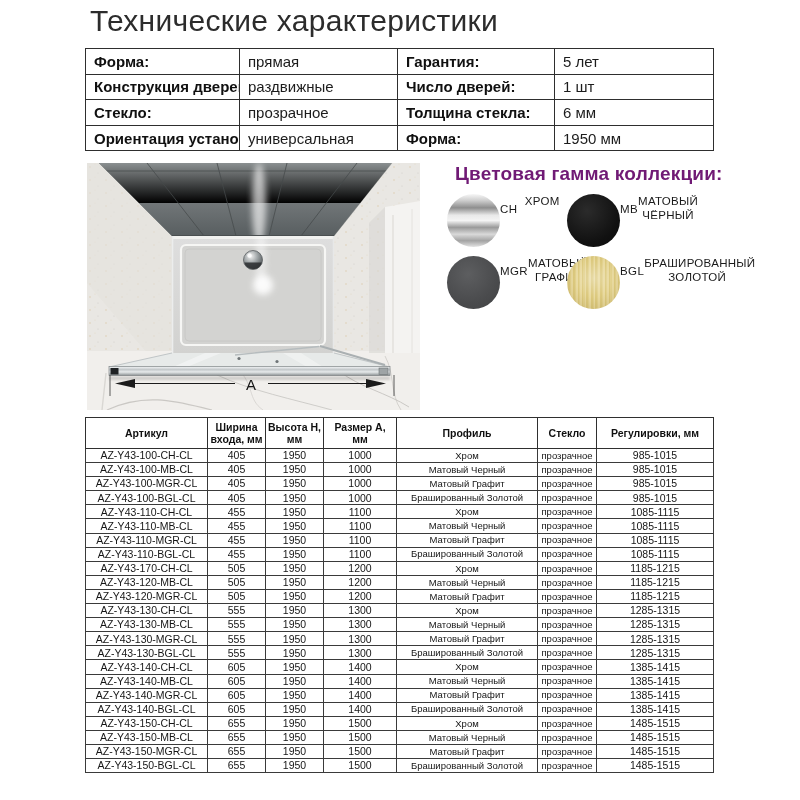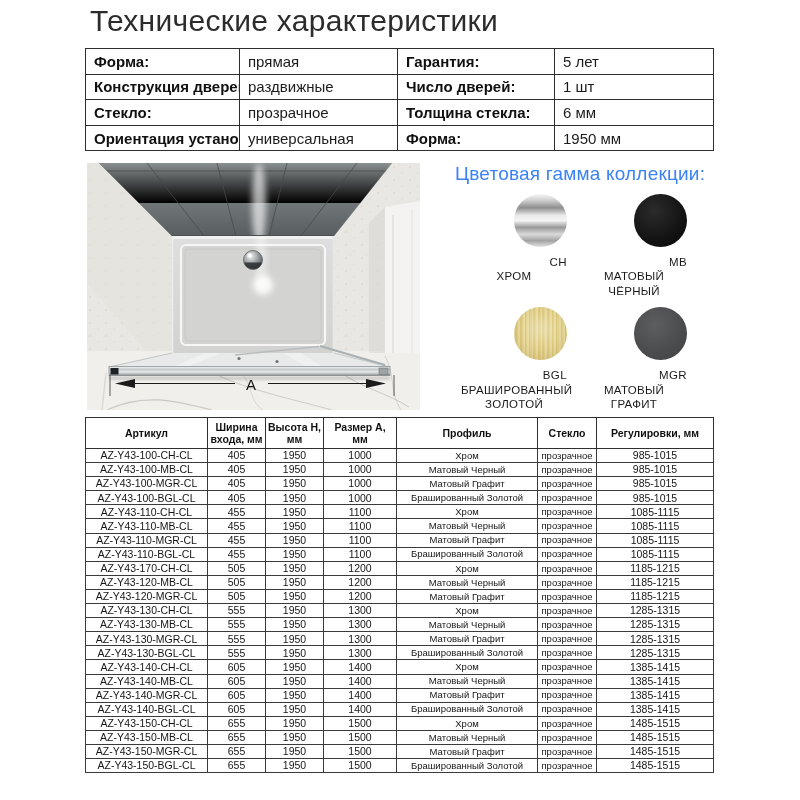--- a/index.html
+++ b/index.html
@@ -19,28 +19,28 @@
   .spec-table td {
     border:1.6px solid #2e2e2e; height:24.6px; font-size:15px;
     padding:0 4px 0 8px; vertical-align:middle; color:#1c1c1c;
     white-space:nowrap; overflow:hidden;
   }
   .spec-table td.lbl { font-weight:bold; color:#101010; }
   
   .photo { position:absolute; left:87px; top:163px; width:333px; height:247px; }
   
   .colors-heading {
-    position:absolute; left:455px; top:163px; font-size:19px; font-weight:400;
-    color:#3b82f6; margin:0; letter-spacing:0.2px;
+    position:absolute; left:455px; top:163px; font-size:19px; font-weight:700;
+    color:#701a75; margin:0; letter-spacing:0.2px;
   }
   .swatch-grid {
     position:absolute; left:447px; top:194px; width:240px;
     display:grid; grid-template-columns:120px 120px; row-gap:9px;
   }
-  .swatch { display:flex; flex-direction:column; align-items:flex-end; }
+  .swatch { display:flex; flex-direction:row; align-items:flex-start; }
   .swatch-circle { width:53px; height:53px; border-radius:50%; flex:0 0 auto; }
   .sw-chrome {
     background:linear-gradient(180deg,#f7f7f7 0%,#cfcfcf 12%,#8e8e8e 26%,
       #e9e9e9 40%,#f4f4f4 50%,#9a9a9a 63%,#d9d9d9 76%,#a3a3a3 88%,#e3e3e3 100%);
   }
   .sw-black { background:radial-gradient(circle at 38% 32%, #2b2b2b 0%, #111111 65%, #0a0a0a 100%); }
   .sw-gold {
     background:
       radial-gradient(circle at 50% 42%, rgba(255,255,255,0.30) 0%, rgba(255,255,255,0) 45%, rgba(120,95,20,0.22) 100%),
       repeating-linear-gradient(90deg,#e9daa0 0 1.5px,#dcc97e 1.5px 3px,#e2d18d 3px 4.5px);
@@ -245,29 +245,29 @@
     <div class="swatch-name">ХРОМ</div>
   </div>
 
   <div class="swatch">
     <div class="swatch-circle sw-black"></div>
     <div class="swatch-code">MB</div>
     <div class="swatch-name">МАТОВЫЙ ЧЁРНЫЙ</div>
   </div>
 
   <div class="swatch">
+    <div class="swatch-circle sw-graphite"></div>
+    <div class="swatch-code">MGR</div>
+    <div class="swatch-name">МАТОВЫЙ ГРАФИТ</div>
+  </div>
+
+  <div class="swatch">
     <div class="swatch-circle sw-gold"></div>
     <div class="swatch-code">BGL</div>
     <div class="swatch-name">БРАШИРОВАННЫЙ ЗОЛОТОЙ</div>
-  </div>
-
-  <div class="swatch">
-    <div class="swatch-circle sw-graphite"></div>
-    <div class="swatch-code">MGR</div>
-    <div class="swatch-name">МАТОВЫЙ ГРАФИТ</div>
   </div>
 </div>
 
 <table class="models-table">
   <colgroup>
     <col style="width:122px">
       <col style="width:58px">
       <col style="width:58px">
       <col style="width:73px">
     <col style="width:141px">

